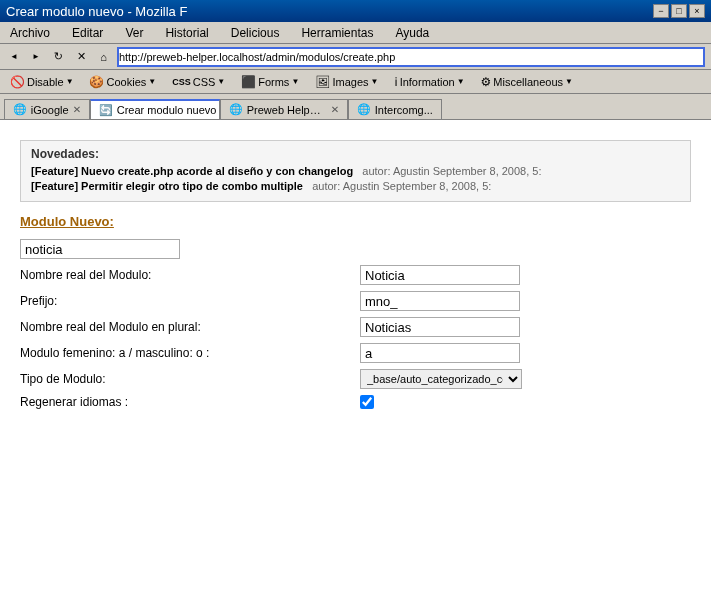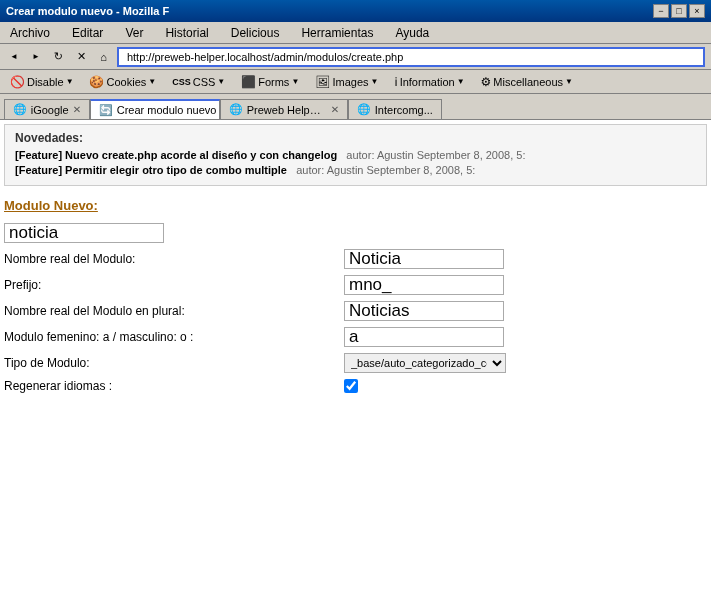--- a/index.html
+++ b/index.html
@@ -8,21 +8,21 @@
     
     .title-bar {
       background: linear-gradient(to bottom, #0055a5, #003580);
       color: white;
       padding: 3px 6px;
       display: flex;
       align-items: center;
       justify-content: space-between;
       height: 22px;
     }
-    .title-bar-text { font-size: 11px; font-weight: bold; }
+    .title-bar-text { font-size: 13px; font-weight: normal; }
     .title-bar-controls { display: flex; gap: 2px; }
     .title-btn { width: 16px; height: 14px; font-size: 9px; background: #d4d0c8; border: 1px solid #808080; cursor: pointer; display: flex; align-items: center; justify-content: center; }
 
     
     .menu-bar {
       background: #d4d0c8;
       display: flex;
       align-items: center;
       padding: 2px 4px;
       height: 22px;
@@ -51,21 +51,21 @@
       display: flex; align-items: center;
     }
     .nav-btn-arrow { font-size: 8px; }
     .address-bar {
       flex: 1;
       display: flex;
       align-items: center;
       background: white;
       border: 2px solid #4169e1;
       height: 20px;
-      padding: 0 8px;
+      padding: 0 0;
       margin: 0 2px;
     }
     .address-input {
       border: none;
       outline: none;
       font-size: 11px;
       width: 100%;
       background: transparent;
     }
 
@@ -122,21 +122,21 @@
       background: white;
       border-top: 2px solid #4169e1;
       z-index: 1;
     }
     .tab-close { font-size: 10px; cursor: pointer; color: #555; }
     .tab-icon { font-size: 11px; }
 
     
     .content-area {
       background: white;
-      padding: 4px;
+      padding: 20px;
       height: calc(597px - 22px - 22px - 26px - 24px - 26px);
       overflow-y: auto;
     }
 
     
     .news-box {
       border: 1px solid #ccc;
       background: #f5f5f5;
       padding: 6px 10px;
       margin-bottom: 12px;
@@ -150,21 +150,21 @@
     .section-title { font-size: 13px; font-weight: bold; color: #a16207; margin-bottom: 10px; text-decoration: underline; }
     .form-row {
       display: flex;
       align-items: center;
       margin-bottom: 6px;
     }
     .form-label { width: 340px; font-size: 12px; color: #000; }
     .form-input {
       border: 1px solid #aaa;
       padding: 2px 4px;
-      font-size: 17px;
+      font-size: 13px;
       height: 20px;
       width: 160px;
     }
     .form-select {
       border: 1px solid #aaa;
       padding: 1px 2px;
       font-size: 11px;
       height: 20px;
       width: 162px;
     }

